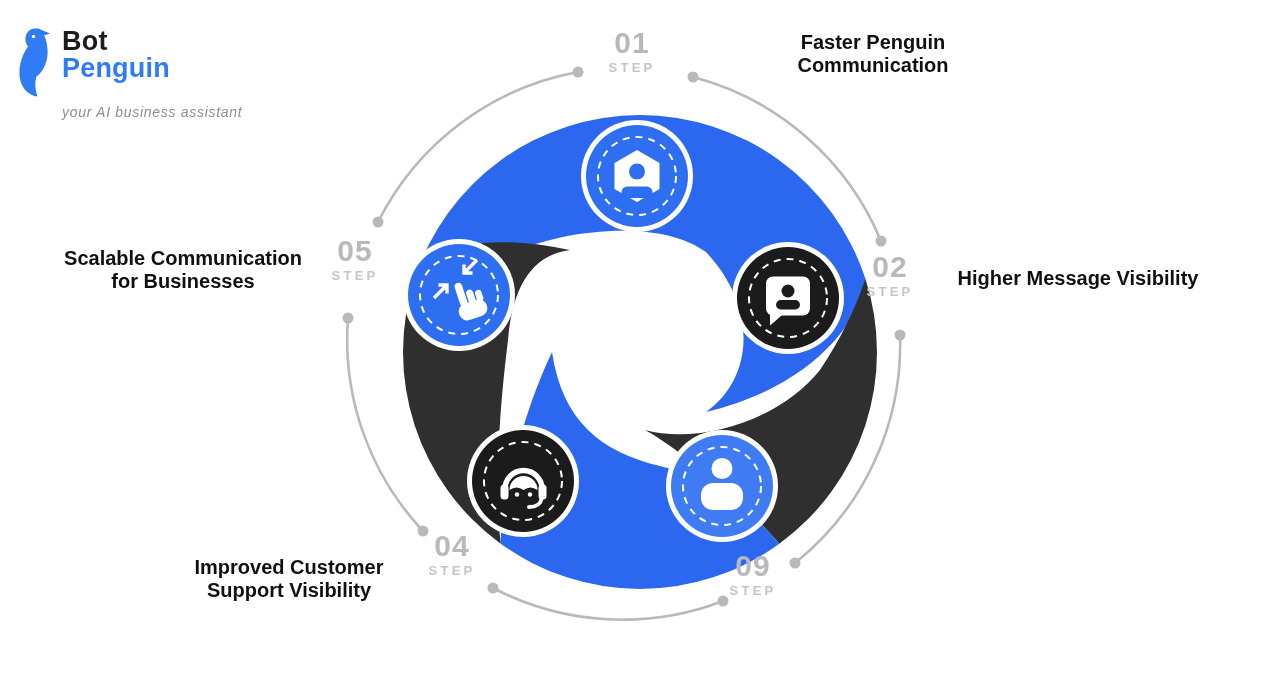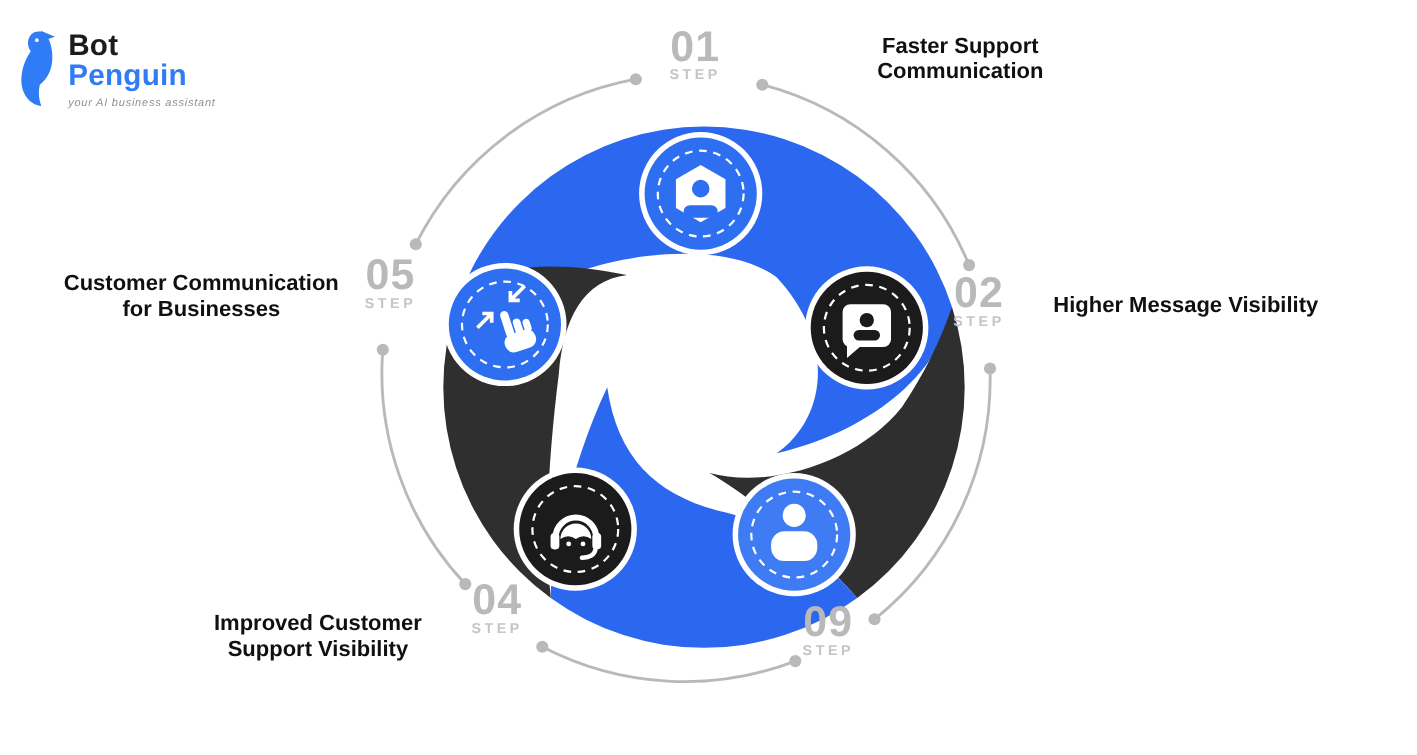--- a/index.html
+++ b/index.html
@@ -19,39 +19,39 @@
   *{margin:0;padding:0;box-sizing:border-box;}
   html,body{background:#ffffff;}
   body{font-family:"Liberation Sans", sans-serif;}
   .canvas{position:relative;width:1288px;height:686px;background:#ffffff;overflow:hidden;}
 
   
   .logo{position:absolute;left:16px;top:26px;display:flex;align-items:flex-start;}
   .logo-text{margin-left:6px;padding-top:2px;}
   .logo-bot{font-size:27px;font-weight:800;line-height:26px;color:var(--c-logo-dark);letter-spacing:0.2px;}
   .logo-penguin{font-size:27px;font-weight:800;line-height:28px;color:var(--c-logo-blue);letter-spacing:0.2px;}
-  .logo-tagline{margin-top:6px;font-size:10px;font-style:italic;color:var(--c-logo-gray);letter-spacing:0.7px;}
+  .logo-tagline{margin-top:22px;font-size:14px;font-style:italic;color:var(--c-logo-gray);letter-spacing:0.7px;}
 
   
   .diagram-svg{position:absolute;left:0;top:0;}
   .arc{stroke:var(--c-arc);stroke-width:2.6;fill:none;}
   .dot{fill:var(--c-arc);}
   .swirl-blue{fill:var(--c-blue);}
   .swirl-dark{fill:var(--c-dark);}
   .badge-ring{fill:#ffffff;}
   .badge-blue{fill:var(--c-badge-blue);}
   .badge-blue-light{fill:var(--c-badge-blue-light);}
   .badge-dark{fill:var(--c-badge-dark);}
   .badge-dashed{fill:none;stroke:#ffffff;stroke-width:2;stroke-dasharray:7 6;}
   .glyph-white{fill:#ffffff;}
   .glyph-stroke{fill:none;stroke:#ffffff;}
 
   
   .step{position:absolute;transform:translateX(-50%);text-align:center;}
-  .step-num{font-size:39px;font-weight:700;color:var(--c-step-num);letter-spacing:1px;line-height:34px;}
+  .step-num{font-size:30px;font-weight:700;color:var(--c-step-num);letter-spacing:1px;line-height:34px;}
   .step-tag{margin-top:0;font-size:13px;font-weight:700;color:var(--c-step-tag);letter-spacing:3.2px;}
 
   
   .title{position:absolute;transform:translateX(-50%);text-align:center;font-size:20px;font-weight:700;color:var(--c-title);line-height:23px;white-space:nowrap;}
   .title span{display:block;}
   .title span:empty{display:none;}
 </style>
 </head>
 <body>
 
@@ -177,29 +177,29 @@
   <div class="step" style="left:452px;top:529px;">
     <div class="step-num">04</div>
     <div class="step-tag">STEP</div>
   </div>
   <div class="step" style="left:355px;top:234px;">
     <div class="step-num">05</div>
     <div class="step-tag">STEP</div>
   </div>
 
   <div class="title" style="left:873px;top:31px;">
-    <span>Faster Support</span>
+    <span>Faster Penguin</span>
     <span>Communication</span>
   </div>
   <div class="title" style="left:1078px;top:267px;">
     <span>Higher Message Visibility</span>
 
   </div>
   <div class="title" style="left:289px;top:556px;">
     <span>Improved Customer</span>
     <span>Support Visibility</span>
   </div>
   <div class="title" style="left:183px;top:247px;">
-    <span>Customer Communication</span>
+    <span>Scalable Communication</span>
     <span>for Businesses</span>
   </div>
 
 </div>
 
 </body></html>

